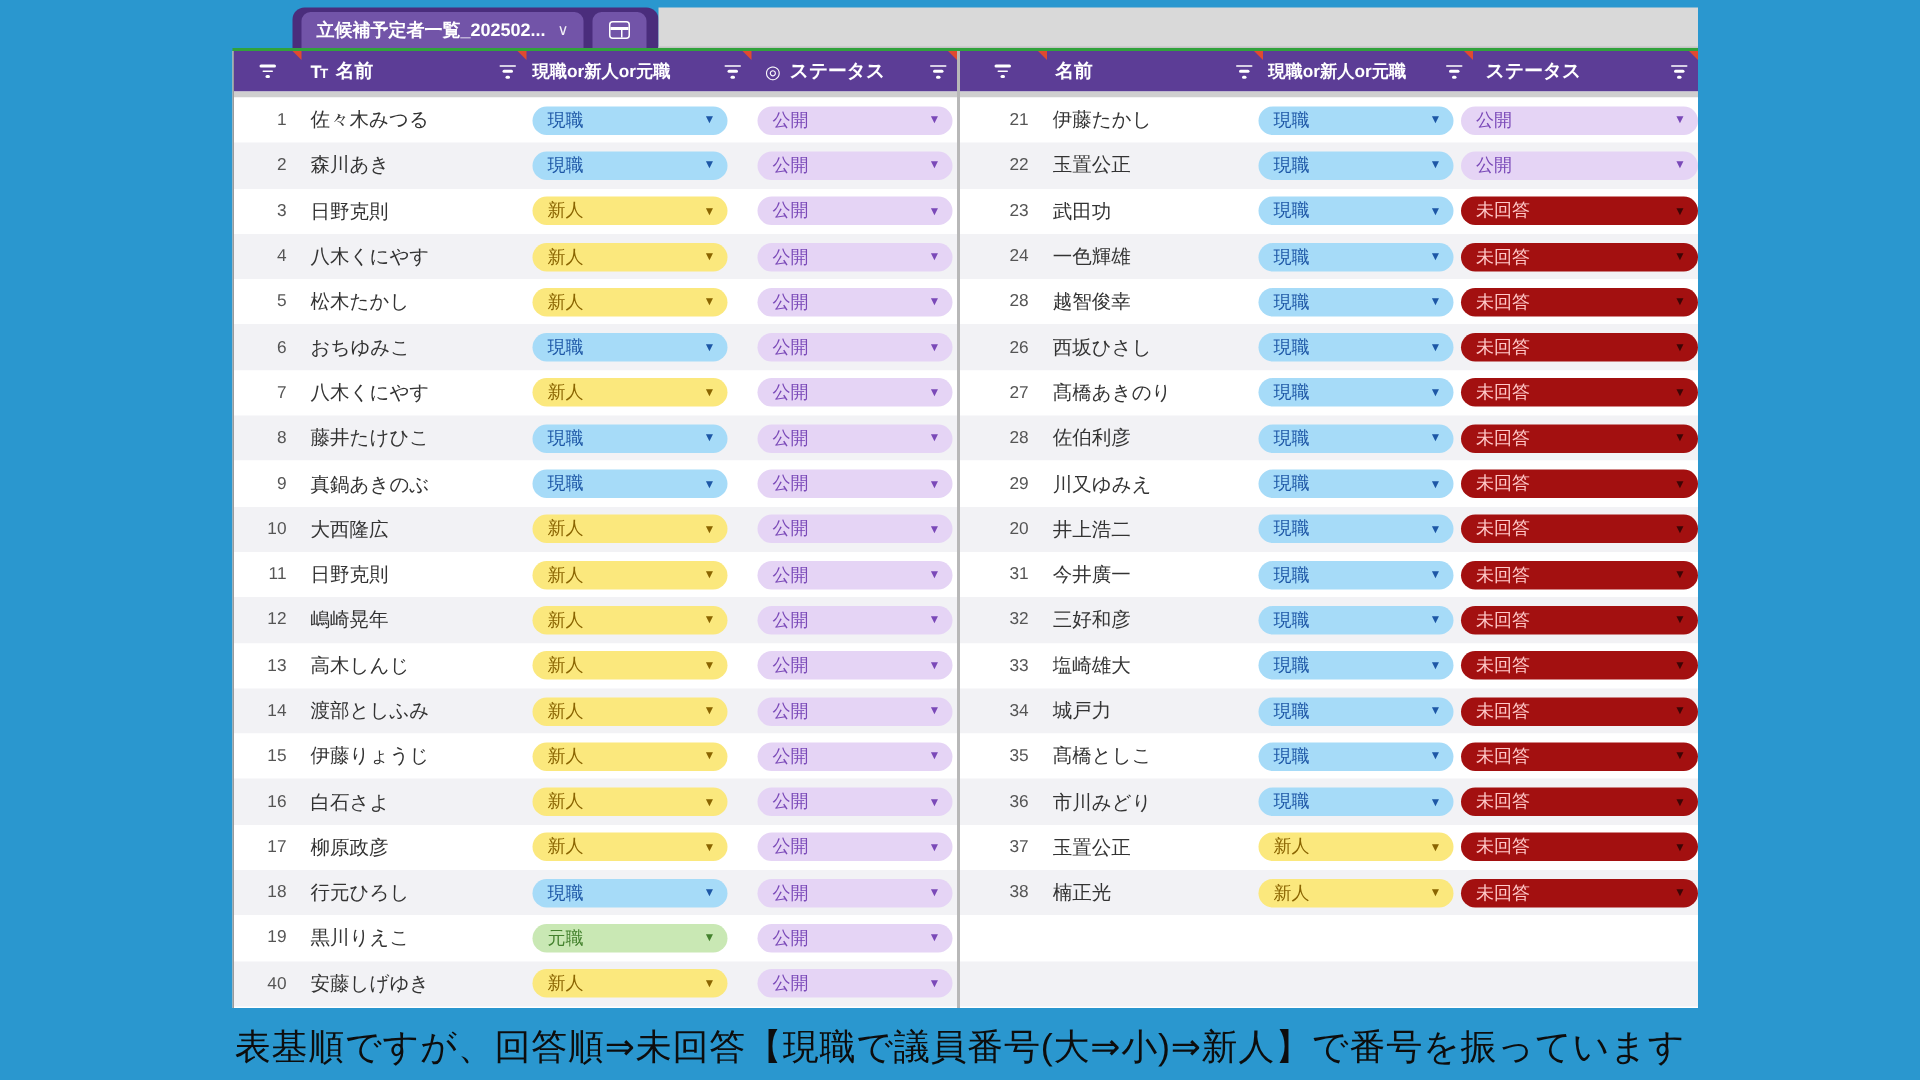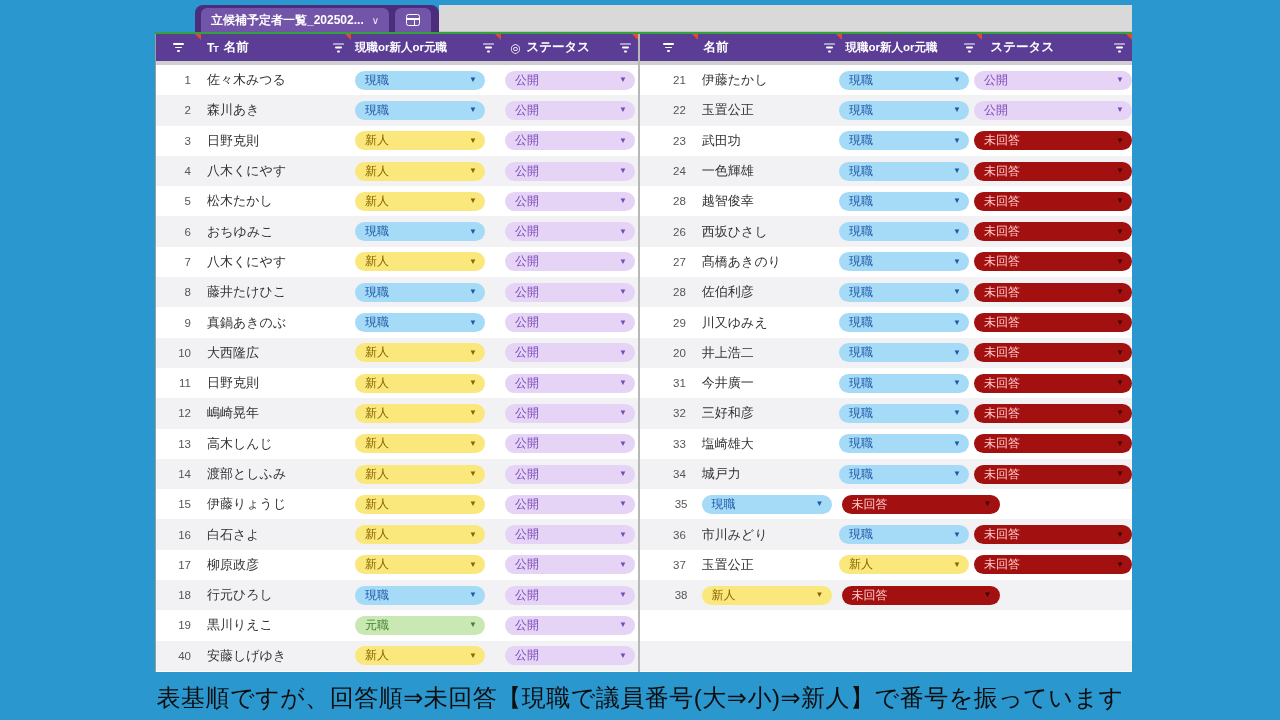--- a/index.html
+++ b/index.html
@@ -725,20 +725,21 @@
                 </div>
                 <div class="c p status">
                   <span class="pill" style="background: rgb(163, 16, 16); color: rgb(255, 201, 201);">
                     <span>未回答</span>
                     <span class="pc" style="color: rgb(60, 5, 5);">▼</span>
                   </span>
                 </div>
               </div>
               <div class="row">
                 <div class="c g">35</div>
+                <div class="c n">髙橋としこ</div>
                 <div class="c p role">
                   <span class="pill" style="background: rgb(166, 219, 248); color: rgb(29, 87, 166);">
                     <span>現職</span>
                     <span class="pc" style="color: rgb(29, 87, 166);">▼</span>
                   </span>
                 </div>
                 <div class="c p status">
                   <span class="pill" style="background: rgb(163, 16, 16); color: rgb(255, 201, 201);">
                     <span>未回答</span>
                     <span class="pc" style="color: rgb(60, 5, 5);">▼</span>
@@ -772,20 +773,21 @@
                 </div>
                 <div class="c p status">
                   <span class="pill" style="background: rgb(163, 16, 16); color: rgb(255, 201, 201);">
                     <span>未回答</span>
                     <span class="pc" style="color: rgb(60, 5, 5);">▼</span>
                   </span>
                 </div>
               </div>
               <div class="row alt">
                 <div class="c g">38</div>
+                <div class="c n">楠正光</div>
                 <div class="c p role">
                   <span class="pill" style="background: rgb(251, 232, 125); color: rgb(138, 100, 0);">
                     <span>新人</span>
                     <span class="pc" style="color: rgb(138, 100, 0);">▼</span>
                   </span>
                 </div>
                 <div class="c p status">
                   <span class="pill" style="background: rgb(163, 16, 16); color: rgb(255, 201, 201);">
                     <span>未回答</span>
                     <span class="pc" style="color: rgb(60, 5, 5);">▼</span>

